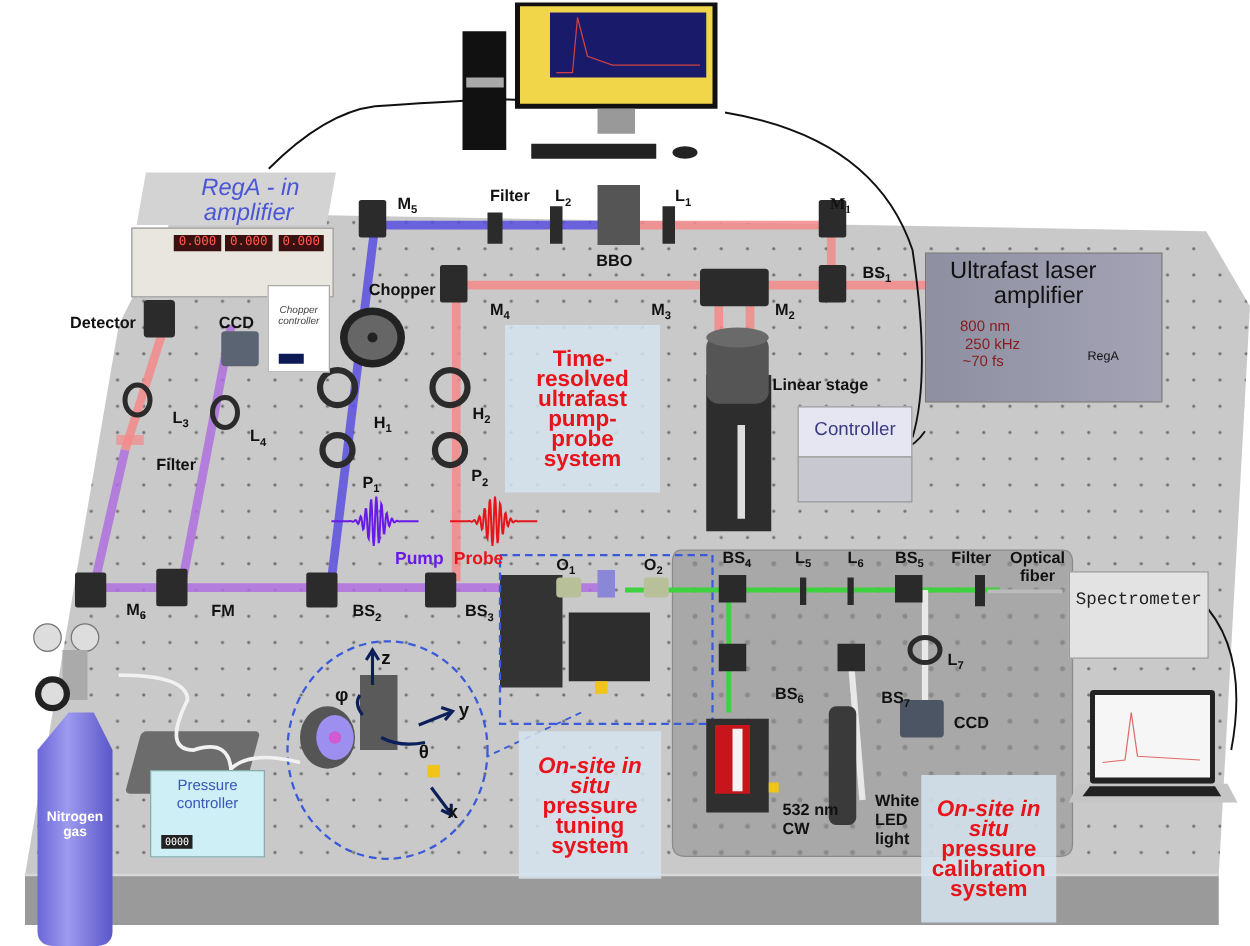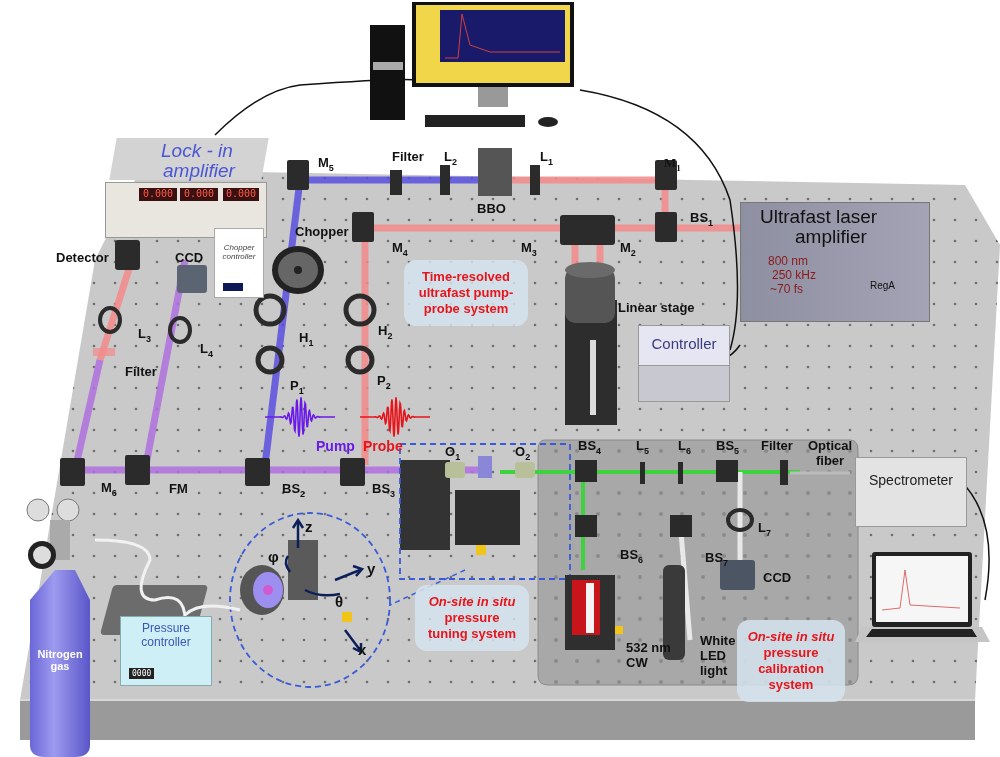--- a/index.html
+++ b/index.html
@@ -1,20 +1,20 @@
 <!DOCTYPE html>
 <html><head>
 <meta charset="utf-8">
 <style>
   html,body{margin:0;padding:0;background:#fff;}
   body{width:1000px;height:757px;position:relative;overflow:hidden;font-family:"Liberation Sans",sans-serif;}
   #stage{position:absolute;left:0;top:0;width:1000px;height:757px;}
   .lbl{position:absolute;font-weight:bold;font-size:13px;color:#111;white-space:nowrap;font-family:"Liberation Sans",sans-serif;}
   .lbl sub{font-size:9px;}
-  .sys{position:absolute;text-align:center;color:#e8141b;font-weight:bold;font-size:13px;line-height:16px;background:rgba(214,228,238,0.85);border-radius:12px;padding:9px 6px;font-family:"Liberation Sans",sans-serif;}
+  .sys{position:absolute;text-align:center;color:#e8141b;font-weight:bold;font-size:18px;line-height:16px;background:rgba(214,228,238,0.85);border-radius:0;padding:19px 6px;font-family:"Liberation Sans",sans-serif;}
   .sys i{font-style:italic;text-align:right;}
   .box{position:absolute;font-family:"Liberation Sans",sans-serif;}
 </style>
 </head>
 <body>
 
 <div id="stage">
 <svg width="1000" height="757" viewBox="0 0 1000 757" style="position:absolute;left:0;top:0">
   <defs>
     <pattern id="holes" width="21" height="21" patternUnits="userSpaceOnUse">
@@ -189,21 +189,21 @@
     <circle cx="38" cy="510" r="11" fill="#ddd" stroke="#777"></circle>
     <circle cx="68" cy="510" r="11" fill="#ddd" stroke="#777"></circle>
     <rect x="50" y="520" width="20" height="40" fill="#aaa"></rect>
     <ellipse cx="42" cy="555" rx="14" ry="14" fill="#222"></ellipse>
     <ellipse cx="42" cy="555" rx="9" ry="9" fill="#ddd"></ellipse>
   </g>
 </svg>
 
 <div class="box" style="left:103px;top:138px;width:160px;height:100px;">
   <div style="position:absolute;left:10px;top:0;width:152px;height:42px;background:#d3d3d3;transform:skewX(-10deg);"></div>
-  <div style="position:absolute;left:58px;top:2px;color:#4a56d6;font-style:italic;font-size:19px;">Lock - in</div>
+  <div style="position:absolute;left:58px;top:2px;color:#4a56d6;font-style:italic;font-size:19px;">RegA - in</div>
   <div style="position:absolute;left:60px;top:22px;color:#4a56d6;font-style:italic;font-size:19px;">amplifier</div>
   <div style="position:absolute;left:2px;top:44px;width:160px;height:54px;background:#e9e6df;border:1px solid #999;"></div>
   <div style="position:absolute;left:36px;top:50px;width:38px;height:13px;background:#3a1010;color:#ff5a4a;font-size:10px;text-align:center;font-family:'DejaVu Sans Mono',monospace;">0.000</div>
   <div style="position:absolute;left:77px;top:50px;width:38px;height:13px;background:#3a1010;color:#ff5a4a;font-size:10px;text-align:center;font-family:'DejaVu Sans Mono',monospace;">0.000</div>
   <div style="position:absolute;left:120px;top:50px;width:36px;height:13px;background:#3a1010;color:#ff5a4a;font-size:10px;text-align:center;font-family:'DejaVu Sans Mono',monospace;">0.000</div>
 </div>
 
 <div class="box" style="left:214px;top:228px;width:48px;height:68px;background:#fff;border:1px solid #aaa;">
   <div style="font-size:8px;font-style:italic;color:#444;text-align:center;margin-top:14px;">Chopper</div>
   <div style="font-size:8px;font-style:italic;color:#444;text-align:center;">controller</div>
@@ -218,21 +218,21 @@
   <div style="position:absolute;left:32px;top:66px;font-size:12px;color:#8a1a1a;">250 kHz</div>
   <div style="position:absolute;left:30px;top:80px;font-size:12px;color:#8a1a1a;">~70 fs</div>
   <div style="position:absolute;left:130px;top:78px;font-size:10px;color:#111;">RegA</div>
 </div>
 
 <div class="box" style="left:638px;top:325px;width:90px;height:40px;background:#e6e6f3;border:1px solid #999;">
   <div style="font-size:15px;color:#3a3a80;text-align:center;margin-top:9px;">Controller</div>
 </div>
 <div class="box" style="left:638px;top:365px;width:90px;height:35px;background:#c8c8d0;border:1px solid #999;"></div>
 
-<div class="box" style="left:855px;top:457px;width:110px;height:68px;background:#e3e3e3;border:1px solid #999;">
+<div class="box" style="left:855px;top:457px;width:110px;height:68px;background:#e3e3e3;border:1px solid #999;font-family:Liberation Mono, monospace;">
   <div style="font-size:14px;color:#222;text-align:center;margin-top:14px;">Spectrometer</div>
 </div>
 
 <div class="box" style="left:120px;top:616px;width:90px;height:68px;background:#cdeff5;border:1px solid #8aa;">
   <div style="font-size:12px;color:#3a56b8;text-align:center;margin-top:4px;">Pressure</div>
   <div style="font-size:12px;color:#3a56b8;text-align:center;">controller</div>
   <div style="position:absolute;left:8px;bottom:6px;background:#222;color:#fff;font-size:8px;padding:1px 3px;font-family:'DejaVu Sans Mono',monospace;">0000</div>
 </div>
 
 <div class="box" style="left:30px;top:648px;width:60px;text-align:center;color:#fff;font-weight:bold;font-size:11px;">

